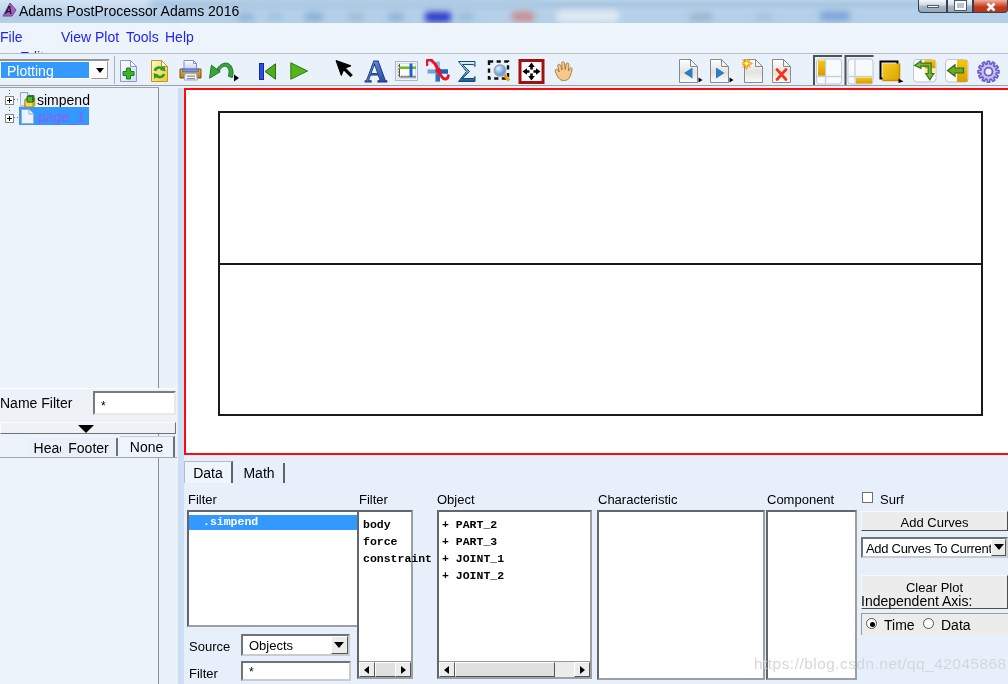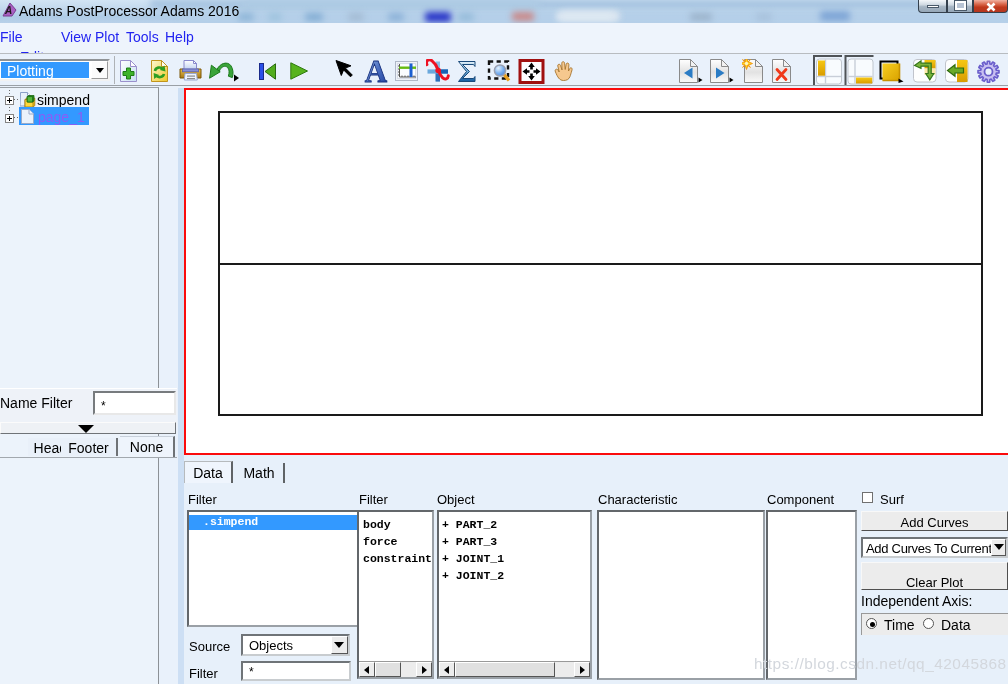--- a/index.html
+++ b/index.html
@@ -380,21 +380,21 @@
     </div>
     <div class="dlabel" style="left:5px;top:184px;">Source</div>
     <div style="position:absolute;left:57px;top:179px;width:109px;height:22px;background:#fff;border:2px solid;border-color:#6f7478 #c8cccf #c8cccf #6f7478;">
       <span style="position:absolute;left:6px;top:2px;font-size:13px;">Objects</span>
       <div style="position:absolute;right:0;top:0;width:17px;height:18px;background:#ececec;border:1px solid;border-color:#fff #555 #555 #fff;"></div>
       <div style="position:absolute;right:4px;top:6px;border:5px solid transparent;border-top:6px solid #000;"></div>
     </div>
     <div class="dlabel" style="left:5px;top:211px;">Filter</div>
     <div style="position:absolute;left:57px;top:206px;width:110px;height:20px;background:#fff;border:2px solid;border-color:#6f7478 #c8cccf #c8cccf #6f7478;font-size:12px;padding:2px 0 0 6px;">*</div>
 
-    <div class="lbox" style="left:173px;top:55px;width:77px;height:169px;">
+    <div class="lbox" style="left:173px;top:55px;width:56px;height:169px;">
       <div class="mono" style="position:absolute;left:4px;top:4px;line-height:17px;">body<br>force<br>constraint</div>
       <div class="hsb">
         <div class="sbtn" style="left:0;"><svg width="14" height="13">
               <polygon points="9,2 4,6 9,10" fill="#000"></polygon>
             </svg></div>
         <div style="position:absolute;left:16px;top:0px;width:26px;height:15px;background:#e0e0e0;border:1px solid;border-color:#fff #555 #555 #fff;"></div>
         <div class="sbtn" style="right:0;"><svg width="14" height="13">
               <polygon points="5,2 10,6 5,10" fill="#000"></polygon>
             </svg></div>
       </div>
@@ -418,21 +418,21 @@
     <div class="lbox" style="left:582px;top:55px;width:91px;height:170px;"></div>
 
     <div style="position:absolute;left:678px;top:37px;width:11px;height:11px;background:#fff;border:1px solid #707070;"></div>
     <div class="dlabel" style="left:696px;top:37px;">Surf</div>
     <div class="btn" style="left:677px;top:56px;width:147px;height:20px;padding-top:3px;">Add Curves</div>
     <div style="position:absolute;left:677px;top:82px;width:147px;height:21px;background:#fff;border:2px solid;border-color:#6f7478 #c8cccf #c8cccf #6f7478;">
       <span style="position:absolute;left:3px;top:2px;font-size:13px;letter-spacing:-0.3px;">Add Curves To Current</span>
       <div style="position:absolute;right:0;top:0;width:15px;height:17px;background:#ececec;border:1px solid;border-color:#fff #555 #555 #fff;"></div>
       <div style="position:absolute;right:2px;top:5px;border:5px solid transparent;border-top:6px solid #000;"></div>
     </div>
-    <div class="btn" style="left:677px;top:107px;width:147px;height:28px;padding-top:12px;">Clear Plot</div>
+    <div class="btn" style="left:677px;top:120px;width:147px;height:34px;padding-top:4px;">Clear Plot</div>
     <div class="dlabel" style="left:677px;top:138px;font-size:14px;">Independent Axis:</div>
     <div style="position:absolute;left:677px;top:158px;width:147px;height:22px;background:#ececec;border-left:1px solid #999;border-top:1px solid #999;">
       <div style="position:absolute;left:4px;top:4px;width:11px;height:11px;border-radius:50%;background:#fff;border:1px solid #555;"></div>
       <div style="position:absolute;left:8px;top:8px;width:5px;height:5px;border-radius:50%;background:#000;"></div>
       <span style="position:absolute;left:22px;top:3px;font-size:14px;">Time</span>
       <div style="position:absolute;left:61px;top:4px;width:11px;height:11px;border-radius:50%;background:#fff;border:1px solid #555;"></div>
       <span style="position:absolute;left:79px;top:3px;font-size:14px;">Data</span>
     </div>
   </div>
   <div id="watermark">https://blog.csdn.net/qq_42045868</div>

